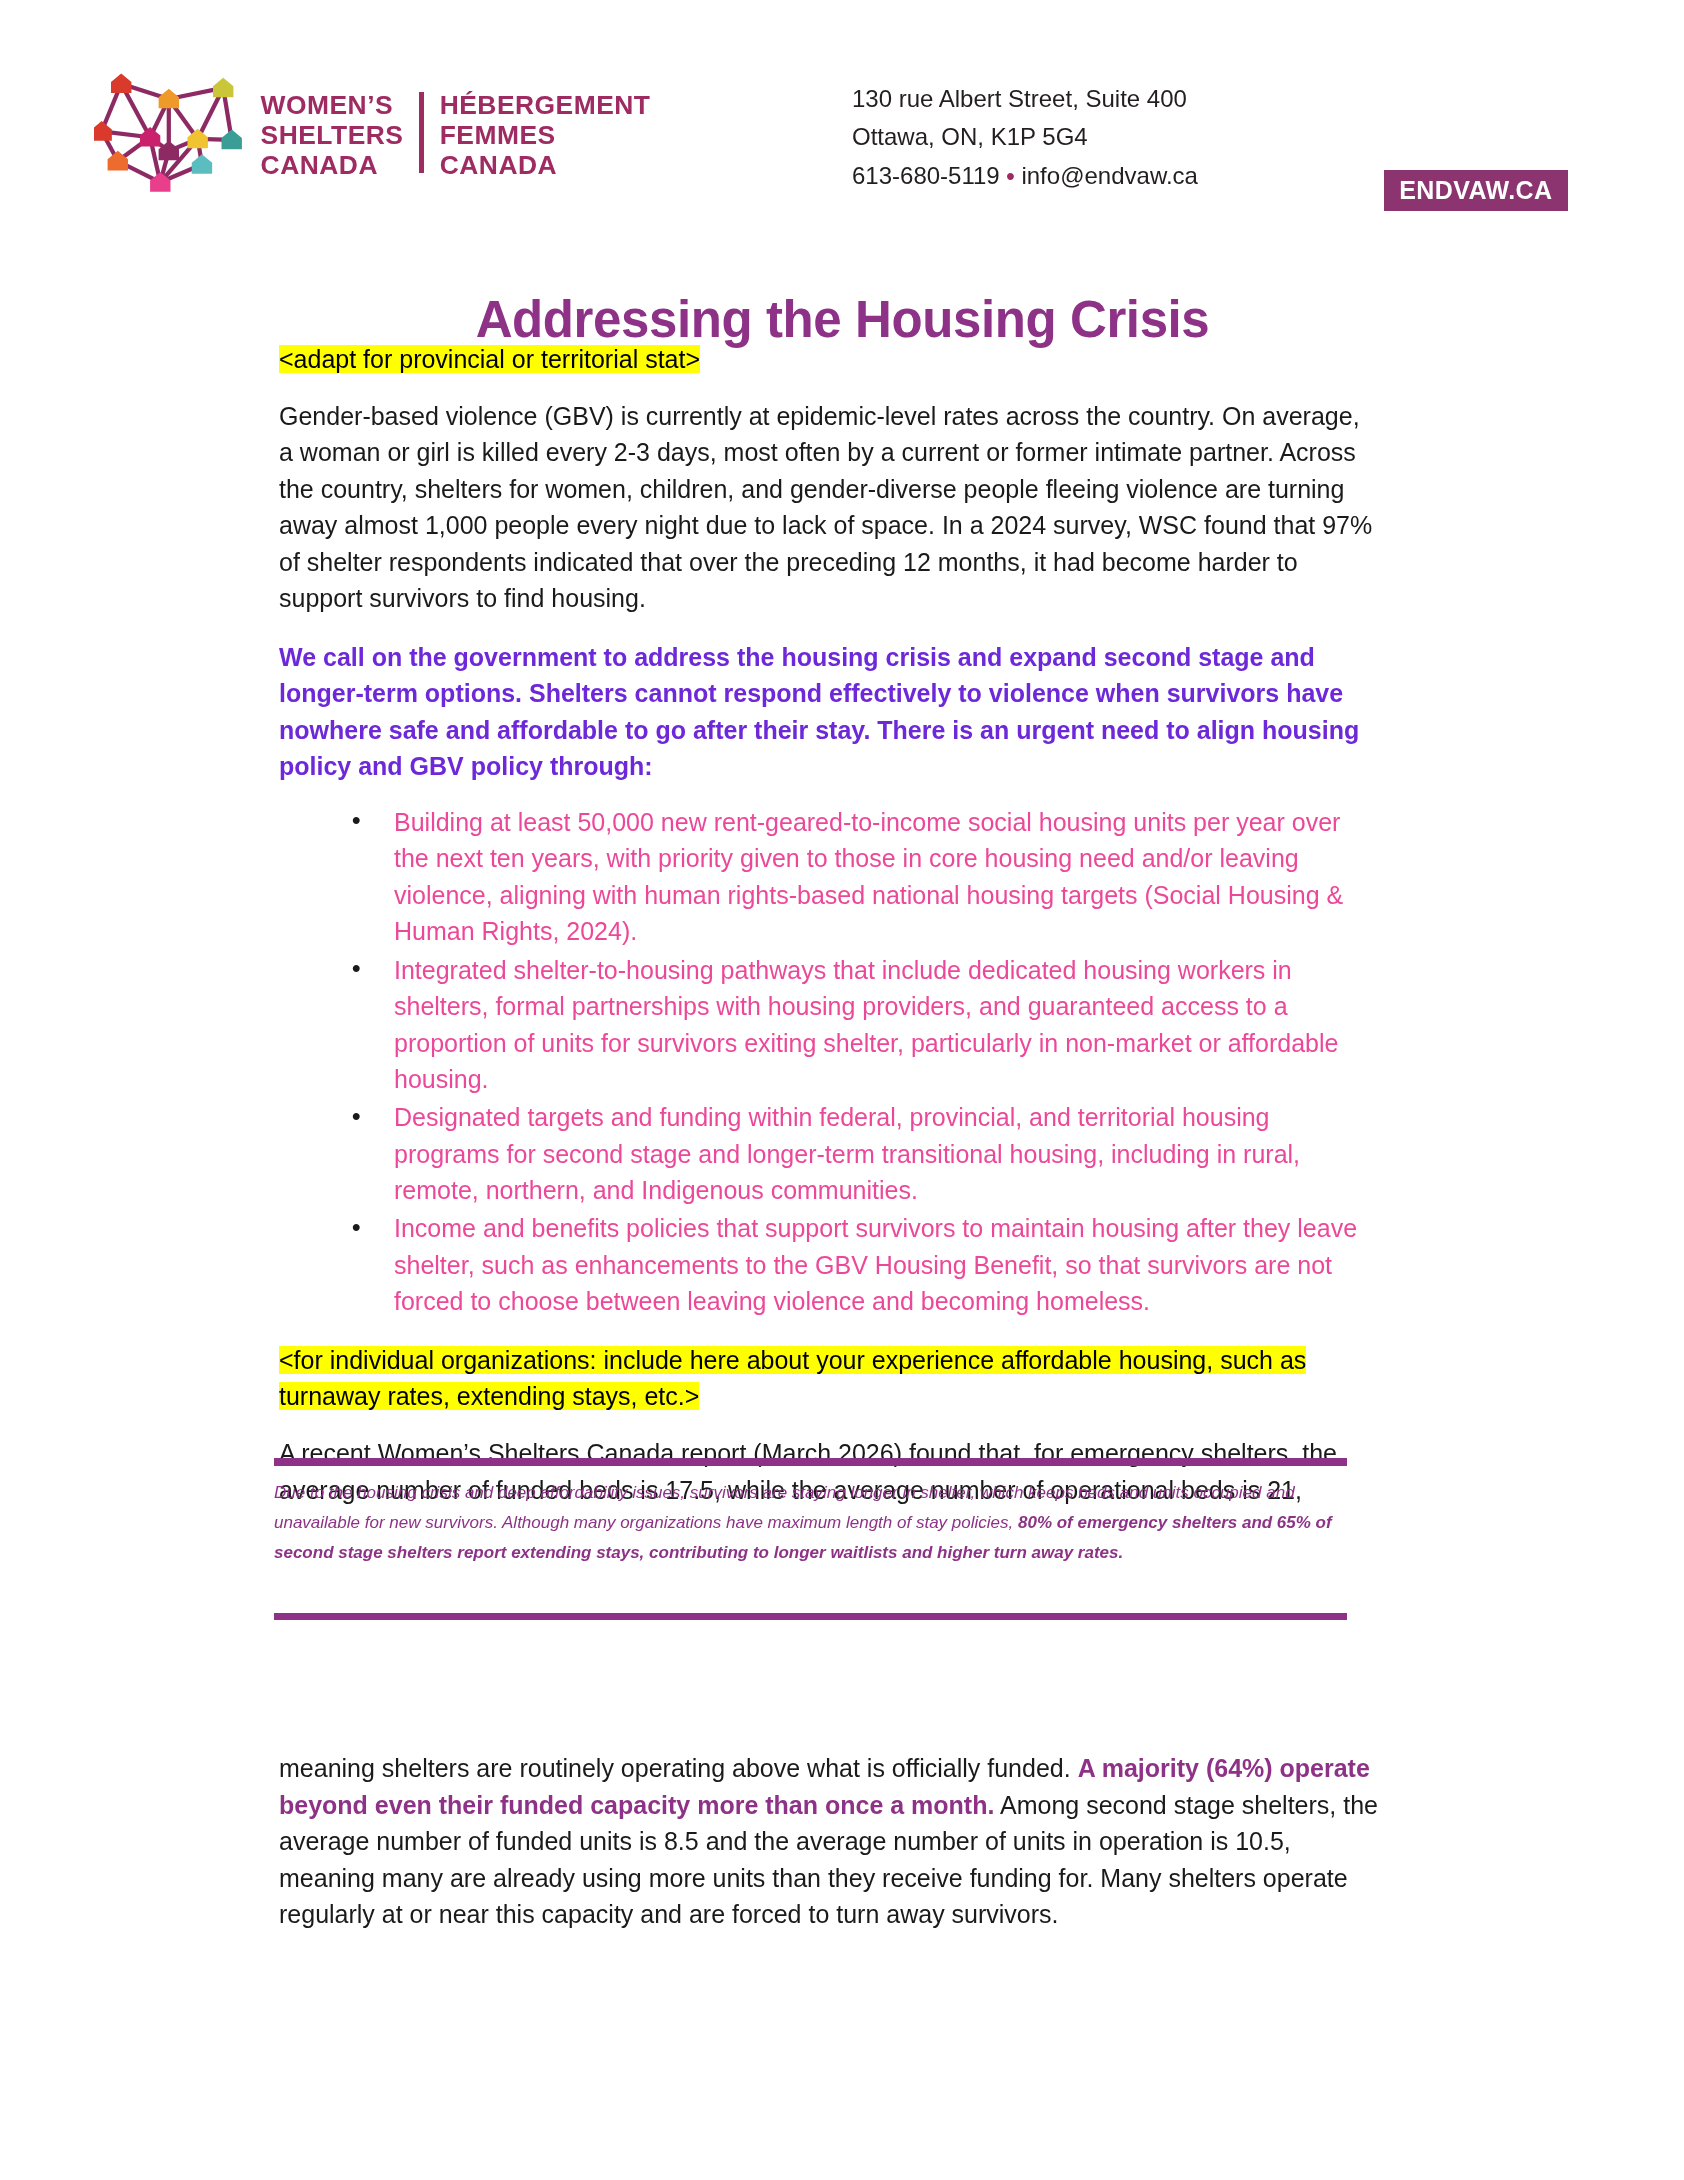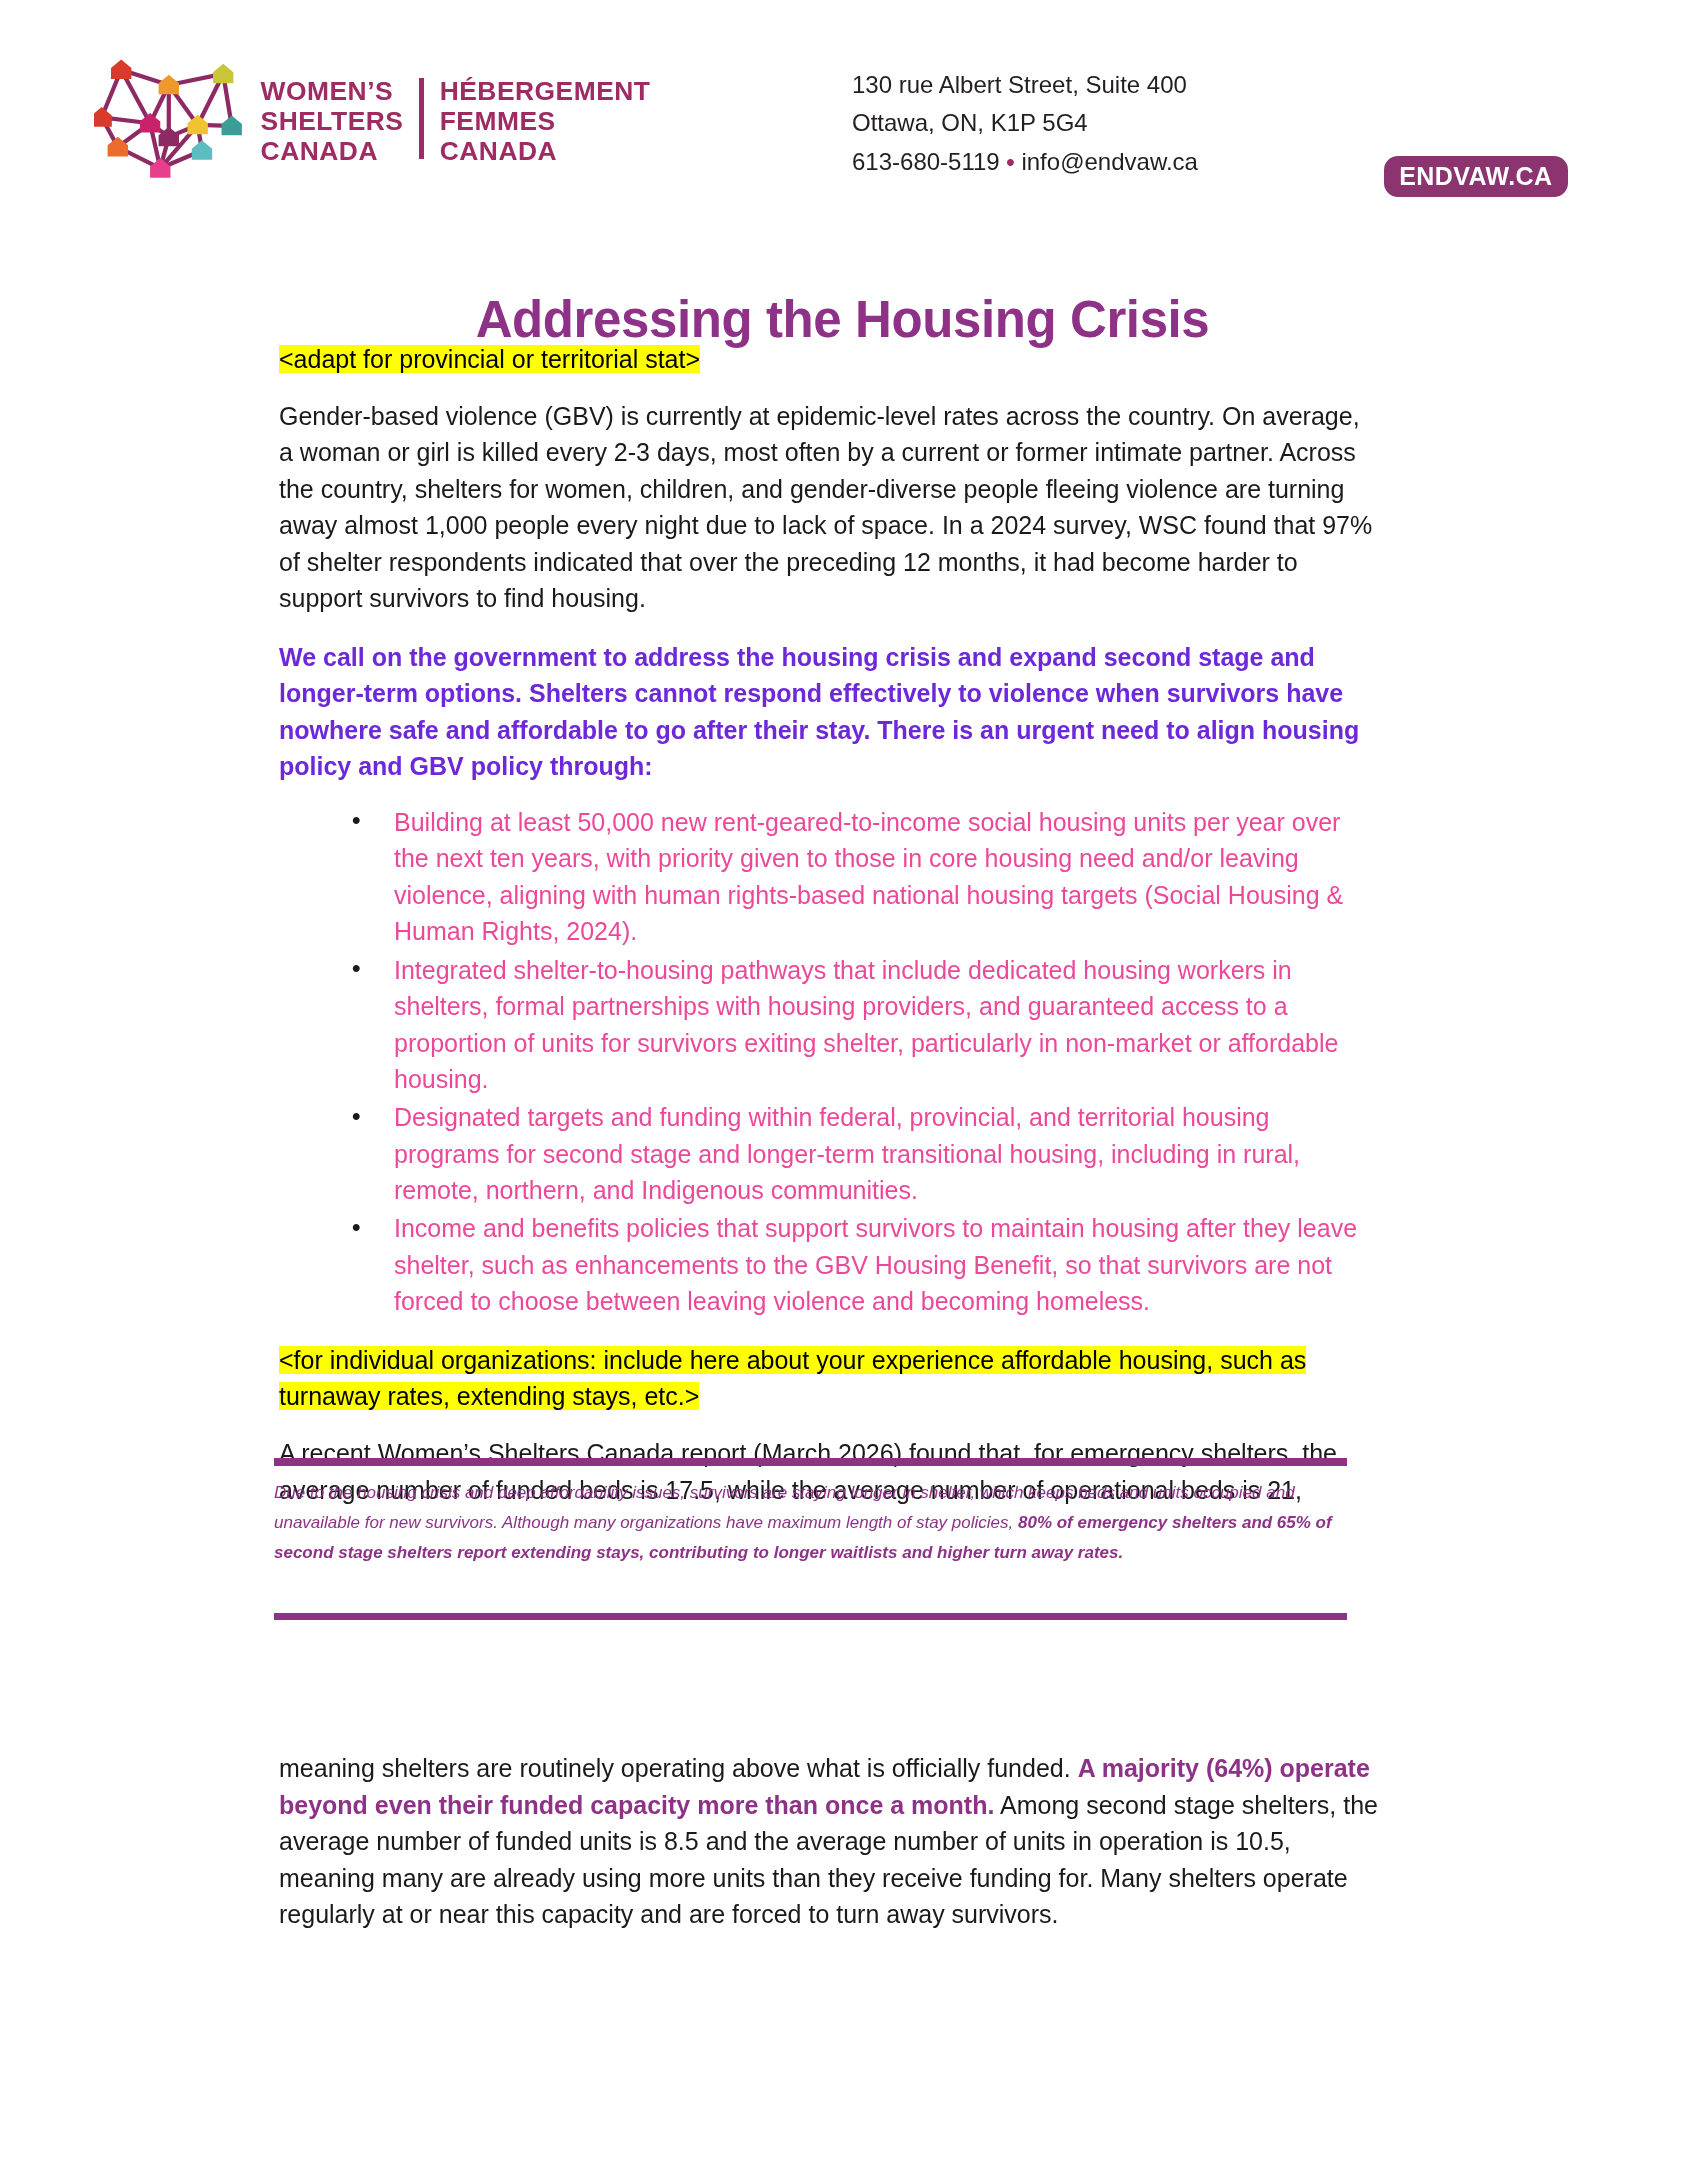--- a/index.html
+++ b/index.html
@@ -18,21 +18,21 @@
     height: 2181px;
     background: #ffffff;
     overflow: hidden;
     box-sizing: border-box;
   }
 
   
   .letterhead {
     position: absolute;
     left: 0;
-    top: 52px;
+    top: 66px;
     width: 1399px;
     height: 145px;
   }
   .logo-block {
     position: absolute;
     left: 94px;
     top: 3.4px;
     display: flex;
     align-items: center;
   }
@@ -80,21 +80,20 @@
     position: absolute;
     left: 1384px;
     top: 104px;
     background: #8B3470;
     color: #ffffff;
     font-size: 25px;
     font-weight: 700;
     letter-spacing: 0.4px;
     padding: 7.7px 15.3px 8.5px 15.3px;
     line-height: 1;
-    border-radius: 14px;
   }
 
   
   .doc-title {
     position: absolute;
     left: 0;
     top: 256px;
     width: 1685px;
     text-align: center;
     color: #8E3287;

